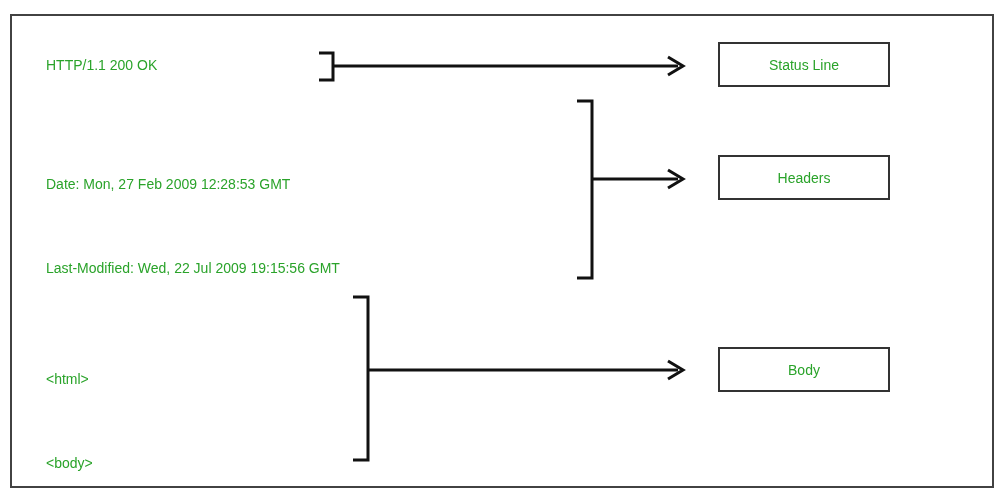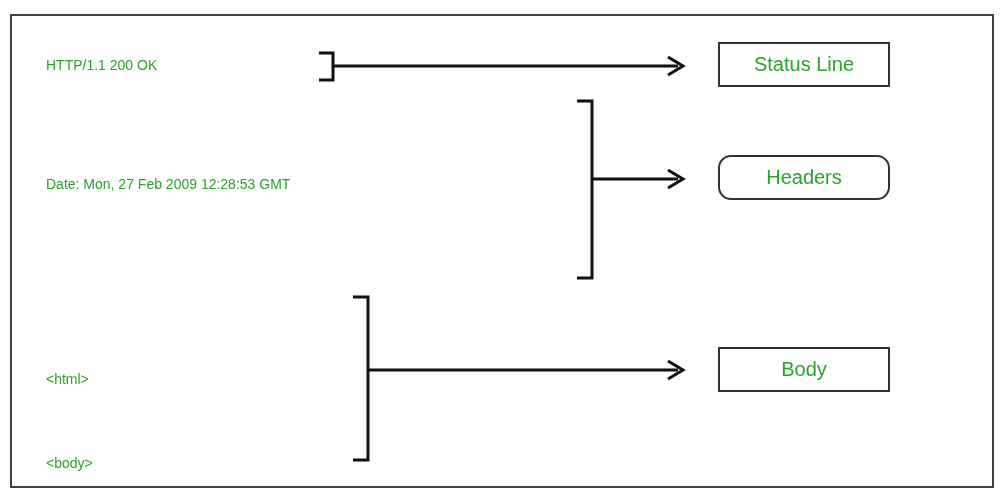--- a/index.html
+++ b/index.html
@@ -48,36 +48,37 @@
     left: 718px;
     width: 172px;
     height: 45px;
     border: 2px solid #333333;
     box-sizing: border-box;
     background: #ffffff;
     display: flex;
     align-items: center;
     justify-content: center;
     color: #2aa32a;
-    font-size: 20px;
+    font-size: 14px;
   }
   .box-status { top: 42px; }
-  .box-headers { top: 155px; border-radius: 13px; }
+  .box-headers { top: 155px; }
   .box-body { top: 347px; }
 </style>
 </head>
 <body>
 
 <div class="stage">
   <div class="frame"></div>
 
   <div class="green-text status-text">HTTP/1.1 200 OK</div>
 
   <div class="green-text headers-text">
     <div>Date: Mon, 27 Feb 2009 12:28:53 GMT</div>
+    <div>Last-Modified: Wed, 22 Jul 2009 19:15:56 GMT</div>
     
     
   </div>
 
   <div class="green-text body-text">
     <div>&lt;html&gt;</div>
     <div>&lt;body&gt;</div>
     
     
     

